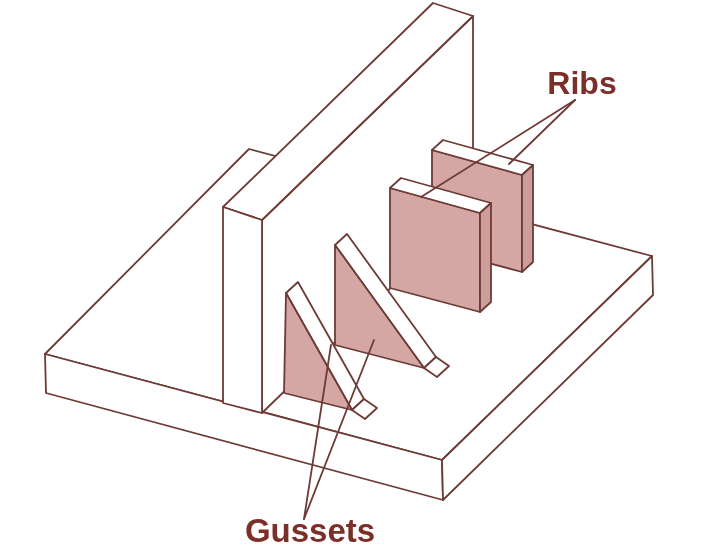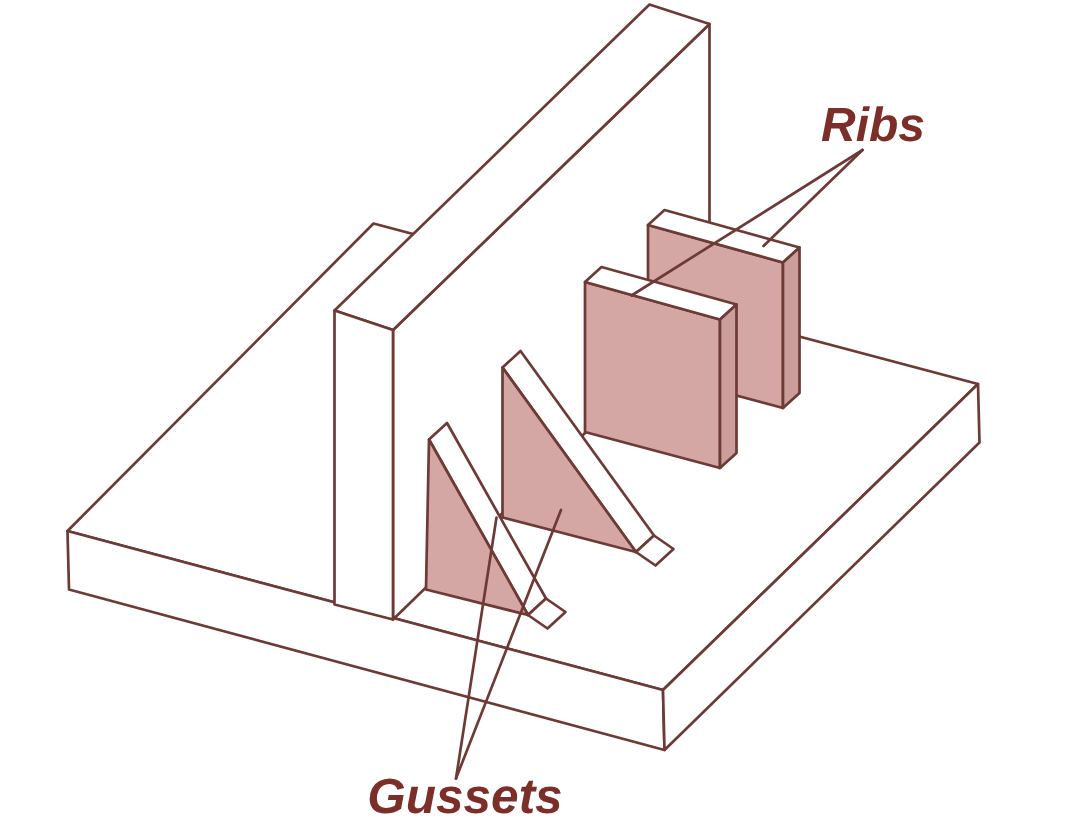--- a/index.html
+++ b/index.html
@@ -7,21 +7,20 @@
     padding: 0;
     background: #ffffff;
     font-family: "Liberation Sans", sans-serif;
   }
   .stage {
     position: relative;
     width: 723px;
     height: 559px;
     background: #ffffff;
     overflow: hidden;
-    font-style: italic;
   }
   svg { display: block; }
   .diagram-label {
     font-family: "Liberation Sans", sans-serif;
     font-weight: bold;
   }
 </style>
 </head>
 <body>
 

